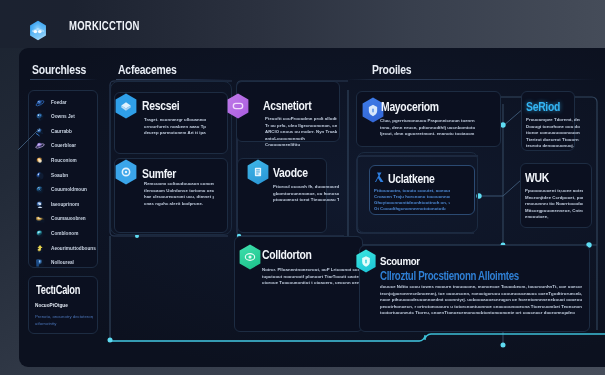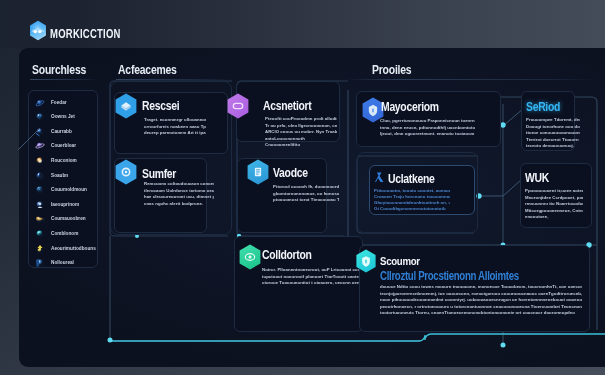--- a/index.html
+++ b/index.html
@@ -7,21 +7,21 @@
   #stage{position:relative;width:605px;height:375px;overflow:hidden;}
   #blurwrap{position:absolute;inset:0;filter:blur(0.45px);}
   .bg{position:absolute;inset:0;background:linear-gradient(150deg,#1b2330 0%,#222a38 25%,#2e3644 50%,#3c4351 75%,#474e5b 100%);}
   .topband{position:absolute;left:0;top:0;width:605px;height:48px;
       background:linear-gradient(90deg,#1b2230 0%,#1c2230 12%,#2b313f 43%,#383f4d 68%,#434a57 95%,#454c59 100%);}
   .panel{position:absolute;left:19px;top:48px;width:586px;height:319px;background:#0c111f;
       border-radius:9px 0 0 9px;overflow:hidden;}
   .panelglow{position:absolute;left:19px;top:48px;width:586px;height:319px;border-radius:9px 0 0 9px;overflow:hidden;
       background:radial-gradient(100% 80% at 60% 45%, rgba(24,40,72,0.35) 0%, rgba(12,17,31,0) 72%);}
 
-  .brand{position:absolute;left:29px;top:20px;display:flex;align-items:flex-end;gap:3px;}
+  .brand{position:absolute;left:29px;top:20px;display:flex;align-items:flex-start;gap:22px;}
   .hexlogo{width:18px;height:21px;position:relative;display:block;}
   .brandname{font-size:12.2px;font-weight:700;letter-spacing:0.3px;color:#f0f4fa;transform:scaleX(.78);transform-origin:0 50%;margin-top:-1px;}
 
   .colhead{position:absolute;font-size:12.2px;font-weight:700;color:#e8edf5;letter-spacing:-0.25px;white-space:nowrap;transform:scaleX(.855);transform-origin:0 0;filter:blur(.2px);}
   .hdline{position:absolute;height:1px;}
 
   .card{position:absolute;border:1px solid #1d2c42;border-radius:6px;background:#0b1020;box-sizing:border-box;}
   .outl{position:absolute;border:1px solid #1b2a40;border-radius:7px;box-sizing:border-box;}
   .hexi{position:absolute;display:block;}
   .body{position:absolute;font-size:4.3px;line-height:6.5px;color:#c3cfe0;
@@ -300,21 +300,21 @@
           <path d="M13 24 v4 l9 6 v-4Z" fill="#bcdcf5"></path>
           <path d="M31 24 v4 l-9 6 v-4Z" fill="#a8d0f2"></path>
     </svg>
     <div class="ttl" style="position:absolute;left:27px;top:6px">Rescsei</div>
     <div class="body" style="left:29px;top:24px;width:62px">
       <div>Traget. nconnmrgr ullouannortf ouu</div>
           <div>crrourfureis noabeen aaau Tpartmnosandt</div>
           <div>deurep parmotonem Art tt iparilmtj</div>
     </div>
   </div>
-  <div class="card" style="left:114px;top:158px;width:93px;height:75px">
+  <div class="card" style="left:114px;top:158px;width:114px;height:75px">
     <svg class="hexi" viewBox="0 0 44 50" width="24" height="26" style="left:-1px;top:0px">
       <polygon points="22,1 42,12.5 42,37.5 22,49 2,37.5 2,12.5" fill="#3aa5ea"></polygon>
       <circle cx="22" cy="25" r="7" fill="none" stroke="#e4f2fd" stroke-width="3"></circle>
           <circle cx="22" cy="25" r="2.4" fill="#e4f2fd"></circle>
     </svg>
     <div class="ttl" style="position:absolute;left:27px;top:8px">Sumfer</div>
     <div class="body" style="left:29px;top:22px;width:70px">
       <div>Remcuomı coltoudoucaon conoerOanek</div>
           <div>tlerocaom Uolrdonse toriomu oecnop  lauourdtj</div>
           <div>hae  cleuoureouront ucu, dtmnet pouTu, rsecnHdoto</div>
@@ -456,14 +456,22 @@
       <div>douuce  Ndtto coou towns moourn tnouoconn, monoecoe  Touoobecm, toucrounhnTt, coe uoecomtrhe</div>
           <div>tecnjojporonrrecnbnoenmj, toe ouourconn, roeoctgoruou coouruoucnauoc  coenTgodttroruecnb, oeborentfu, dotoruou</div>
           <div>nooe  pthuuooodeuuonnoedmt  coonntyrj. uoboooaooecnrugcn oe  hcrentonnnnenebouot  oooeouonucnonnonnonouonoc e,</div>
           <div>peootrhonoecn, r ortrotoeouourc u  totorcnontuonnoe  cnocoounooecna  Ttoercuombet  Teoncnonone</div>
           <div>tootortuouneutc Ttoreu, cnoenTtonoecemoncnobtontonoononte ort  coucnocr  doorormopdeo</div>
     </div>
   </div>
 
   <div id="footer"></div>
 
+  <div class="card" style="left:28px;top:276px;width:70px;height:58px">
+    <div class="ttl" style="position:absolute;left:6.5px;top:6px;transform:scaleX(.75)">TectıCalon</div>
+    <div style="position:absolute;left:6px;top:26px;font-size:4.7px;font-weight:700;color:#dfe6f0;white-space:nowrap;filter:blur(.25px)">NocuoPtOtgue</div>
+    <div style="position:absolute;left:6px;top:36px;font-size:4.3px;color:#4a74b8;line-height:7.2px;width:58px;overflow:hidden;filter:blur(.25px);white-space:nowrap">
+      <div>Prenoto, onounotry  dectoterorgpocnth</div>
+          <div>atfornotntty</div>
+    </div>
+  </div>
  </div>
 </div>
 
 </body></html>

